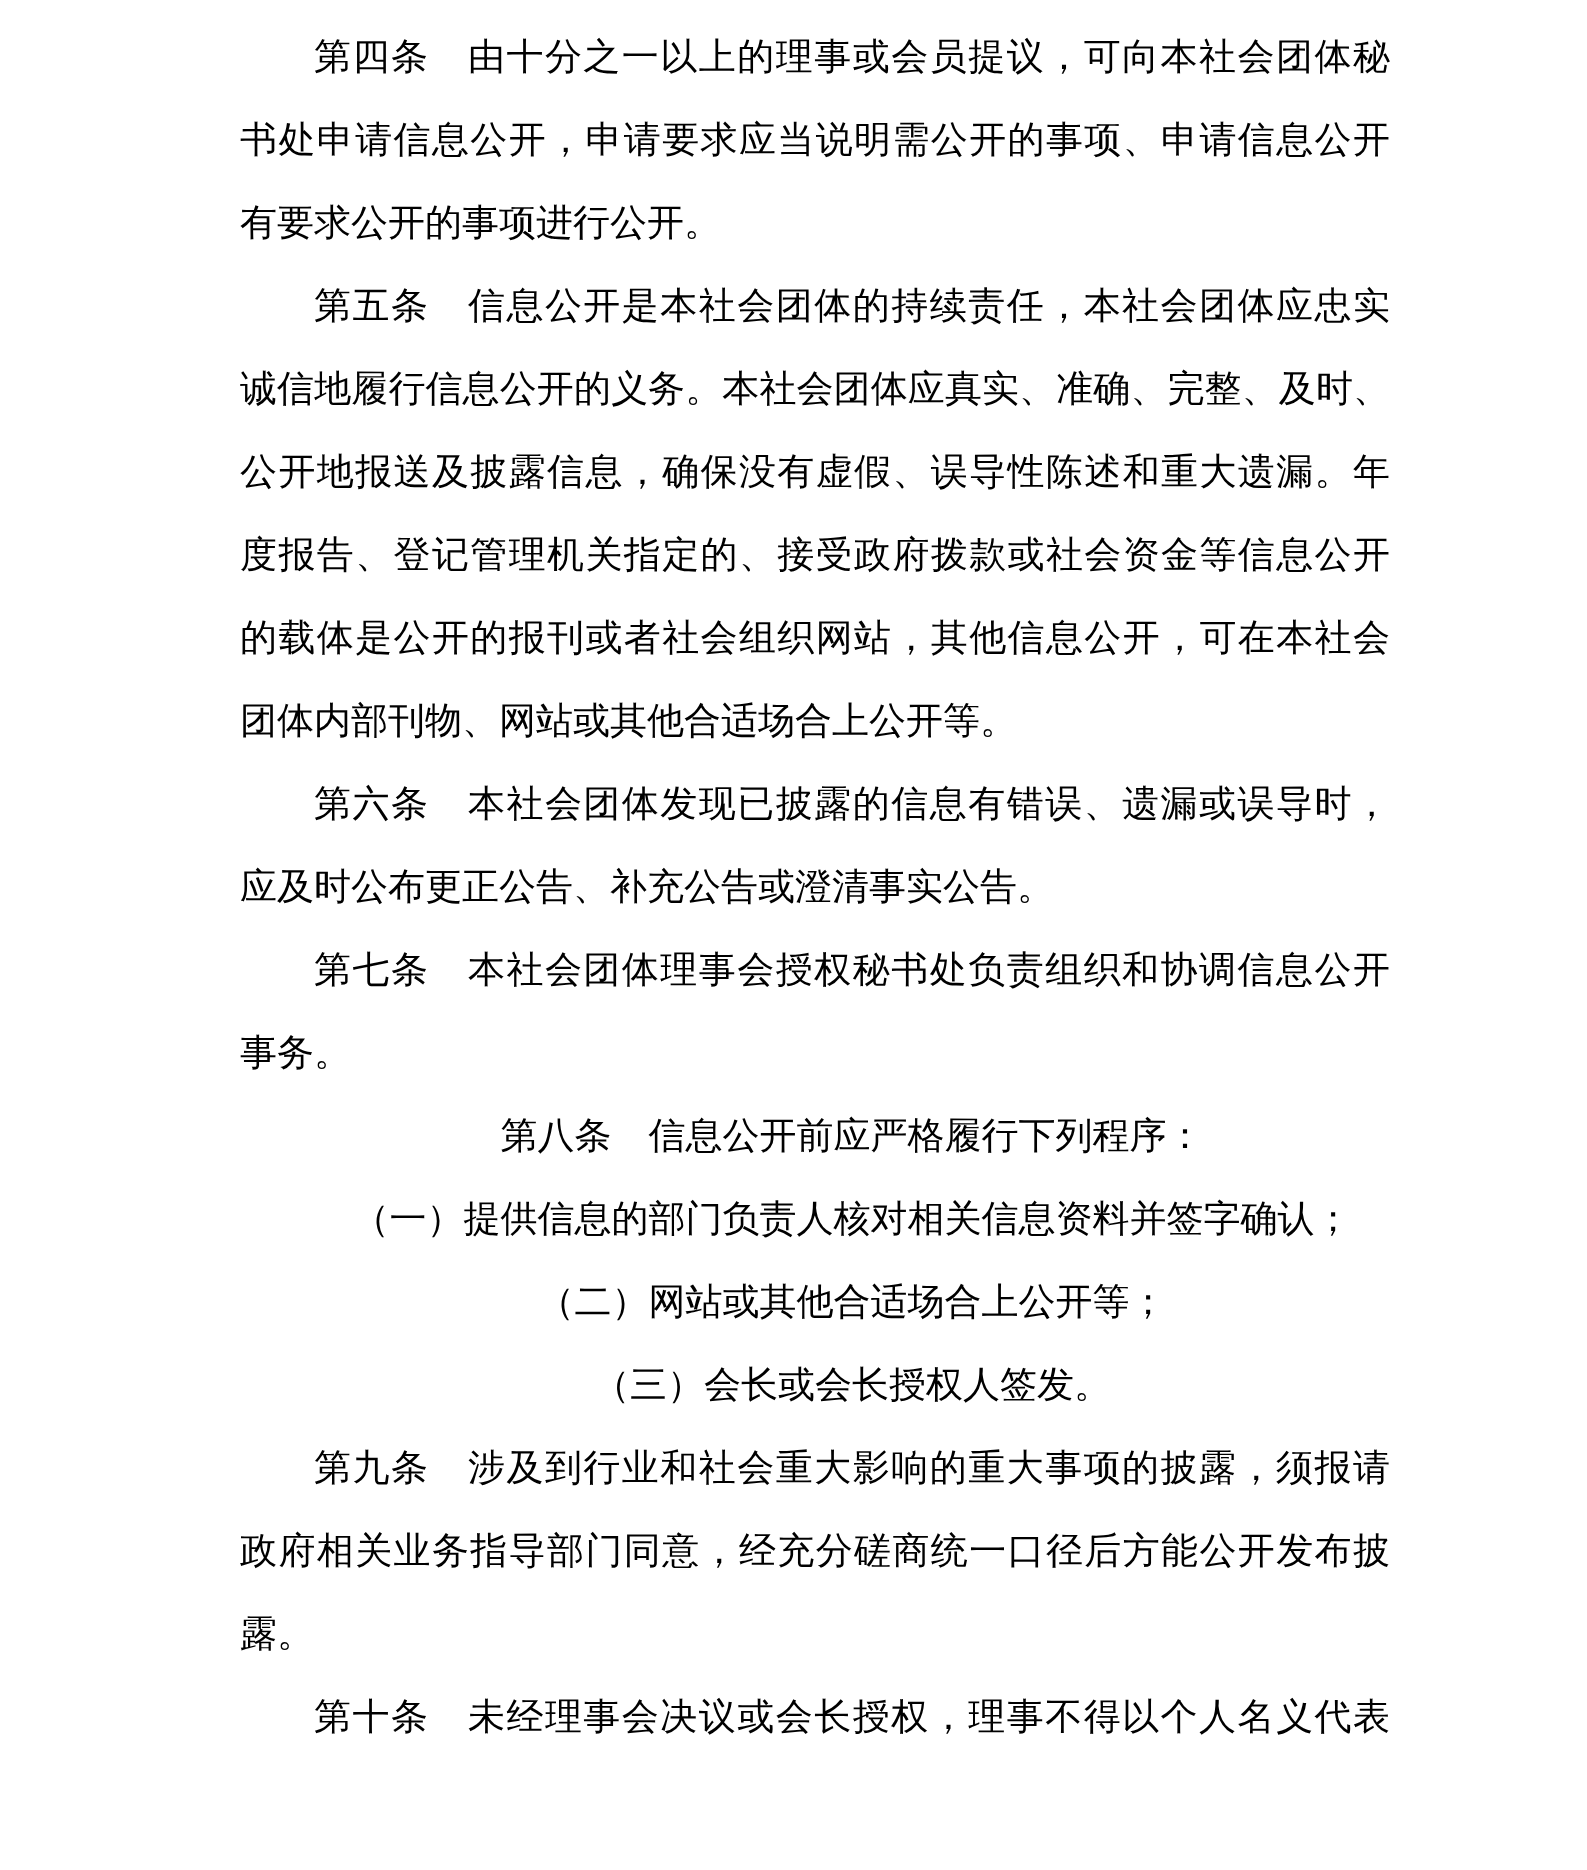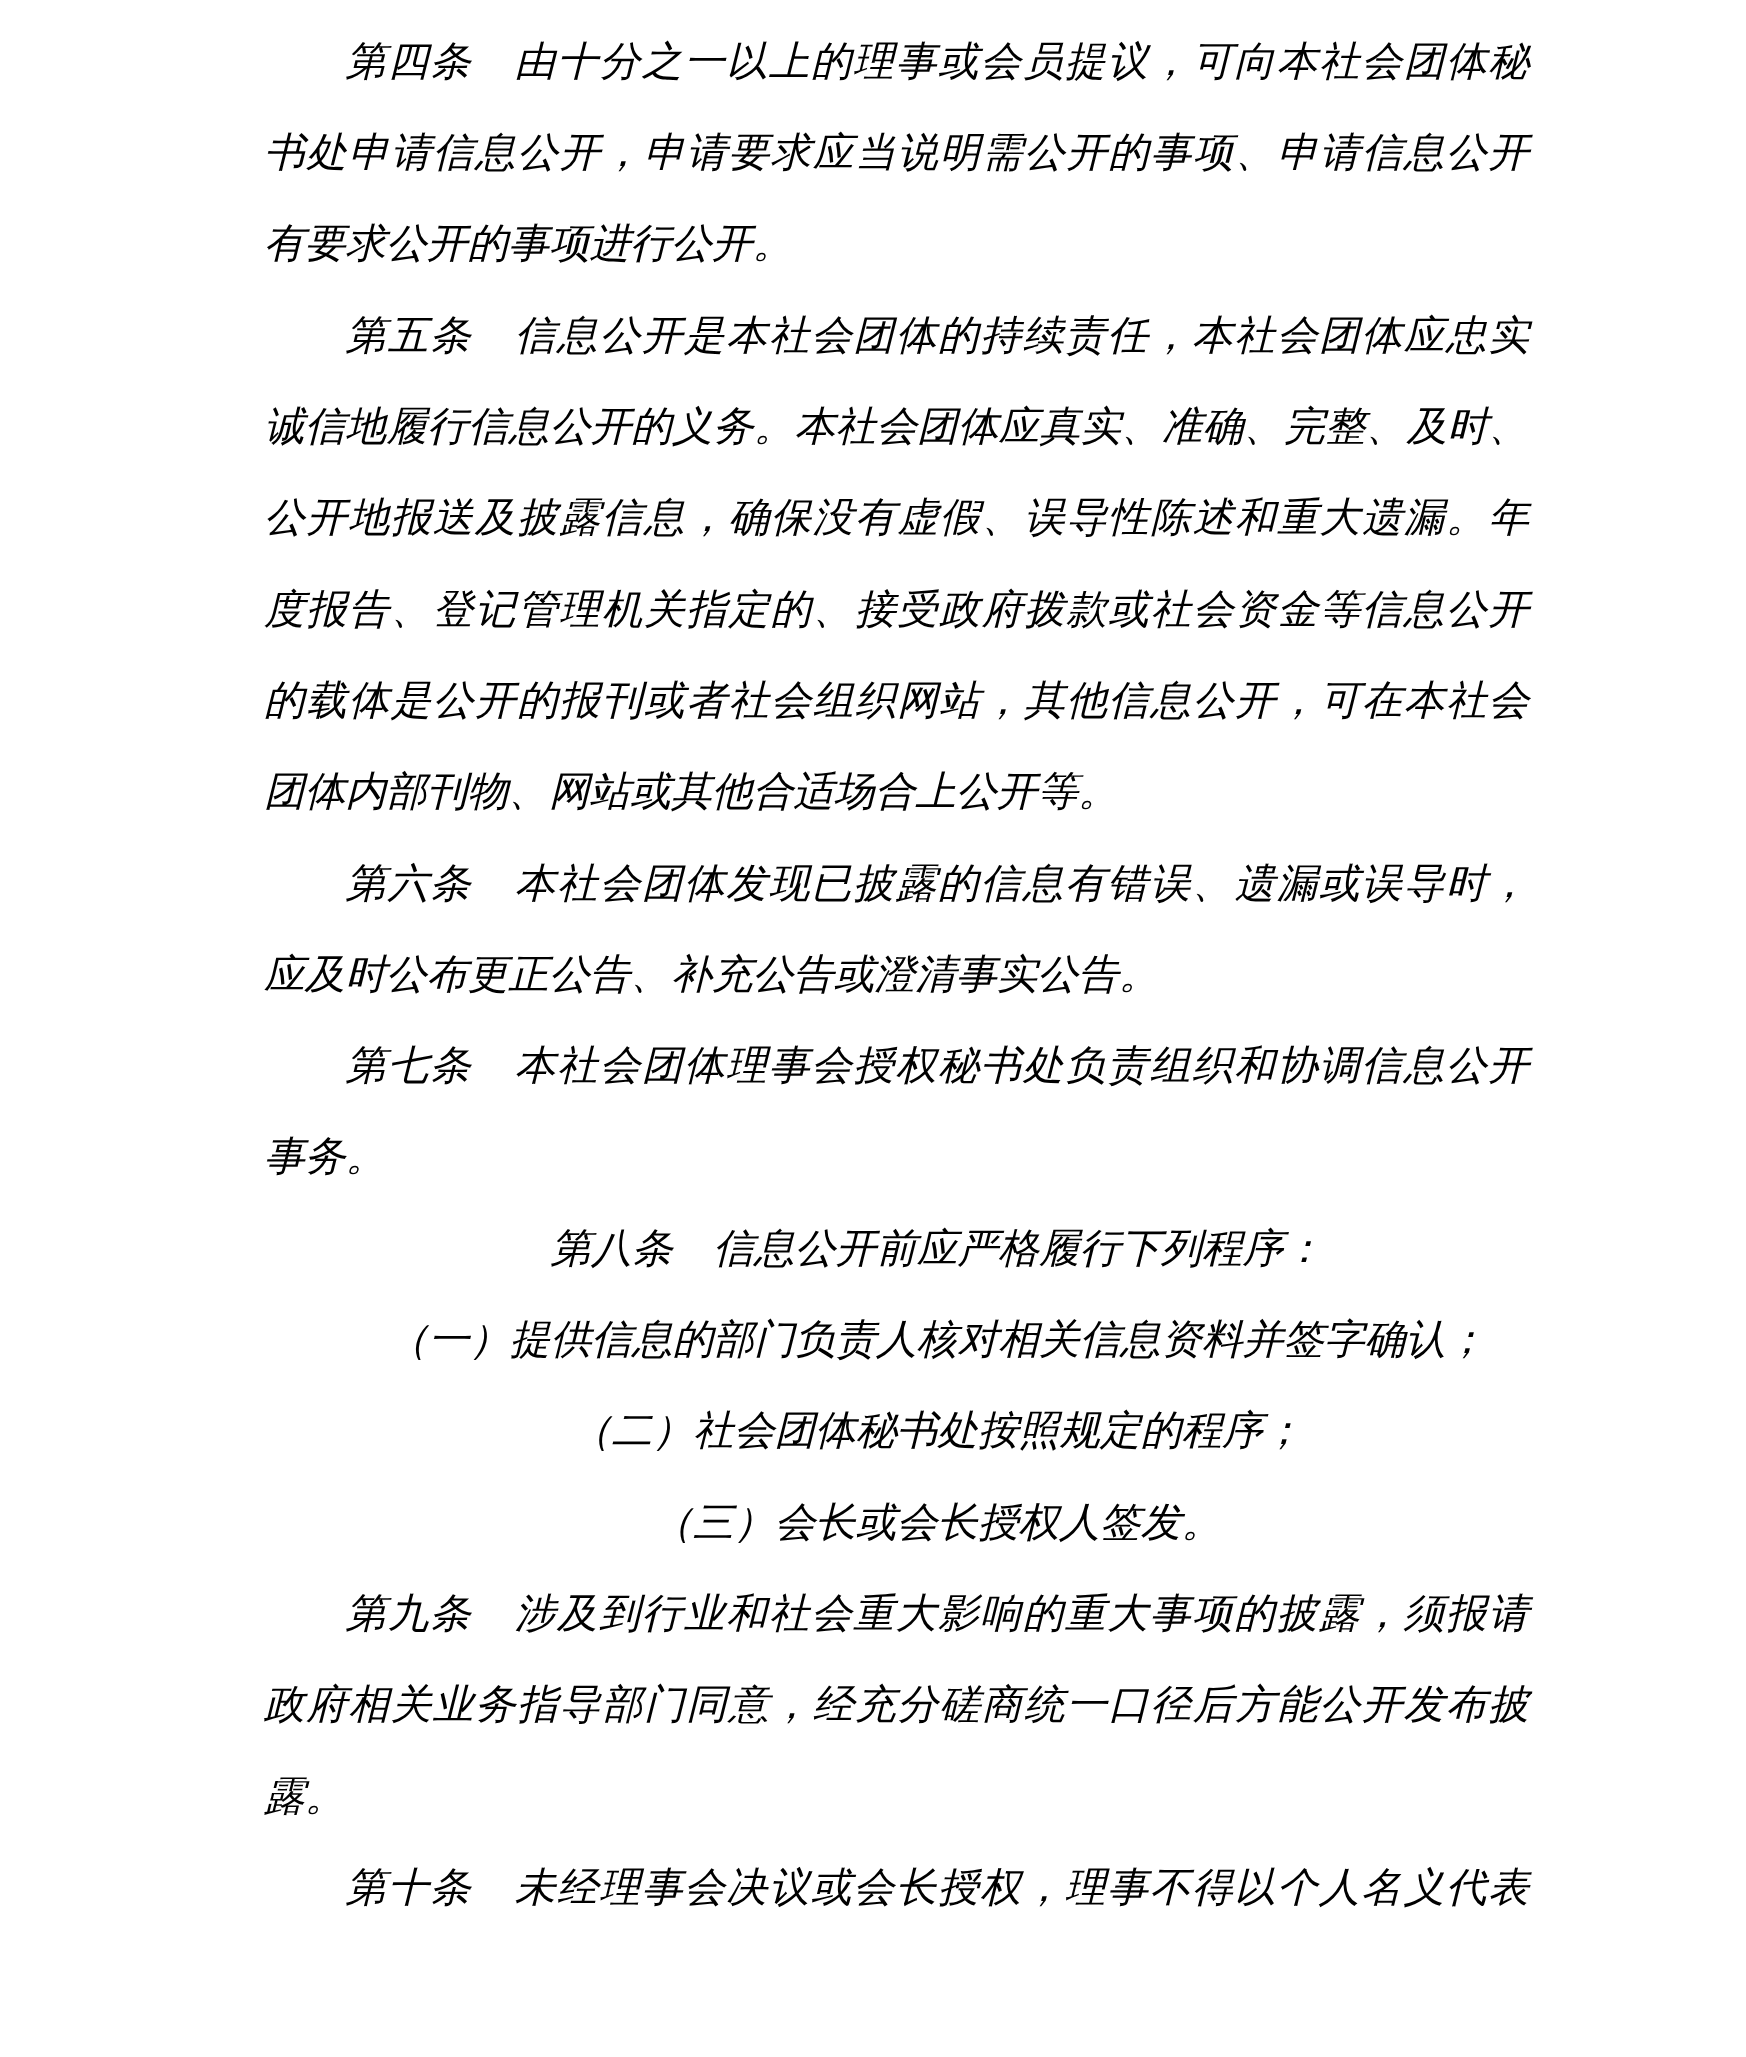--- a/index.html
+++ b/index.html
@@ -20,21 +20,20 @@
     width: 1587px;
     height: 1870px;
     background: #ffffff;
     color: #000000;
   }
   .textblock {
     position: absolute;
     left: 240px;
     top: 15px;
     width: 1150px;
-    font-style: italic;
   }
   .para { margin: 0; padding: 0; }
   .line {
     height: 83px;
     line-height: 83px;
     font-size: 37px;
     letter-spacing: 0;
     white-space: nowrap;
     color: #000000;
   }
@@ -85,21 +84,21 @@
 
     <div class="para">
       <div class="line ind">第八条　信息公开前应严格履行下列程序：</div>
     </div>
 
     <div class="para">
       <div class="line ind">（一）提供信息的部门负责人核对相关信息资料并签字确认；</div>
     </div>
 
     <div class="para">
-      <div class="line ind">（二）社会团体秘书处按照规定的程序；</div>
+      <div class="line ind">（二）网站或其他合适场合上公开等；</div>
     </div>
 
     <div class="para">
       <div class="line ind">（三）会长或会长授权人签发。</div>
     </div>
 
     <div class="para">
       <div class="line j ind">第九条　涉及到行业和社会重大影响的重大事项的披露，须报请</div>
       <div class="line j">政府相关业务指导部门同意，经充分磋商统一口径后方能公开发布披</div>
       <div class="line">露。</div>

